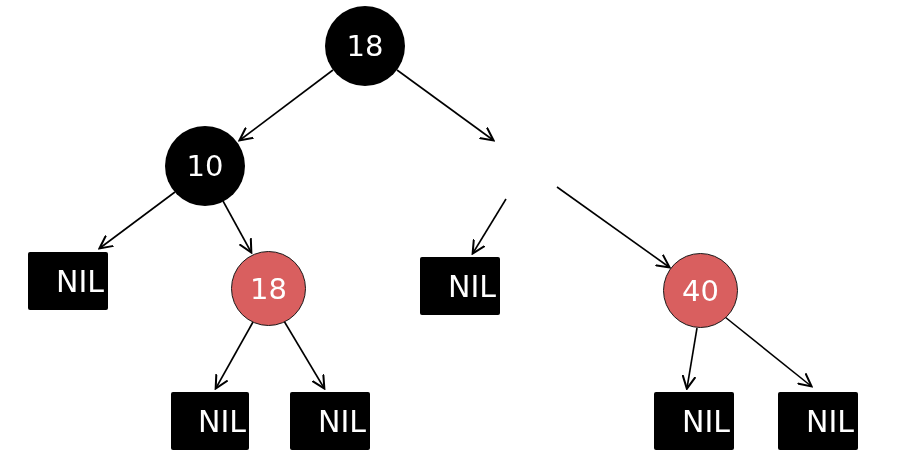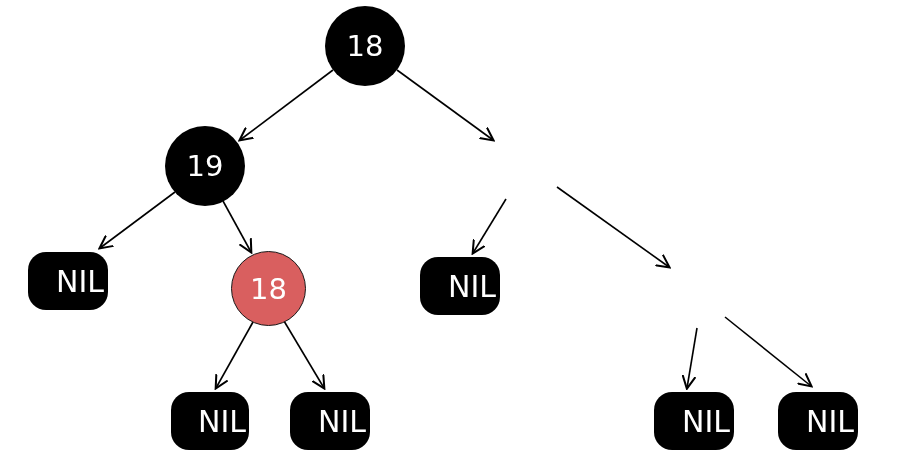--- a/index.html
+++ b/index.html
@@ -40,21 +40,21 @@
   .circle-red {
     width: 75px;
     height: 75px;
     border-radius: 50%;
     background: #d95f5f;
     border: 1.5px solid #1a1a1a;
     font-size: 29px;
   }
   .nil-box {
     background: #000000;
-    border-radius: 18px;
+    border-radius: 2px;
     font-size: 30px;
     padding-left: 24px;
   }
   
   #node-18   { left: 325px; top:   6px; }
   #node-10   { left: 165px; top: 126px; }
   #node-30   { left: 485px; top: 124px; }
   #node-15   { left: 231px; top: 251px; }
   #node-40   { left: 663px; top: 253px; }
   #nil-a     { left:  28px; top: 252px; width: 80px; height: 58px; }
@@ -85,28 +85,31 @@
     <line x1="284" y1="321" x2="324" y2="388" stroke="#000000" stroke-width="1.6" marker-end="url(#arrow)"></line>
     <line x1="697" y1="328" x2="687" y2="388" stroke="#000000" stroke-width="1.6" marker-end="url(#arrow)"></line>
     <line x1="725" y1="317" x2="811" y2="386" stroke="#000000" stroke-width="1.6" marker-end="url(#arrow)"></line>
   </svg>
 
   <div id="node-18" class="node circle-black">
     <span>18</span>
   </div>
 
   <div id="node-10" class="node circle-black">
-    <span>19</span>
+    <span>10</span>
   </div>
 
 
   <div id="node-15" class="node circle-red">
     <span>18</span>
   </div>
 
+  <div id="node-40" class="node circle-red">
+    <span>40</span>
+  </div>
 
   <div id="nil-a" class="node nil-box">
     <span>NIL</span>
   </div>
 
   <div id="nil-d" class="node nil-box">
     <span>NIL</span>
   </div>
 
   <div id="nil-b" class="node nil-box">

